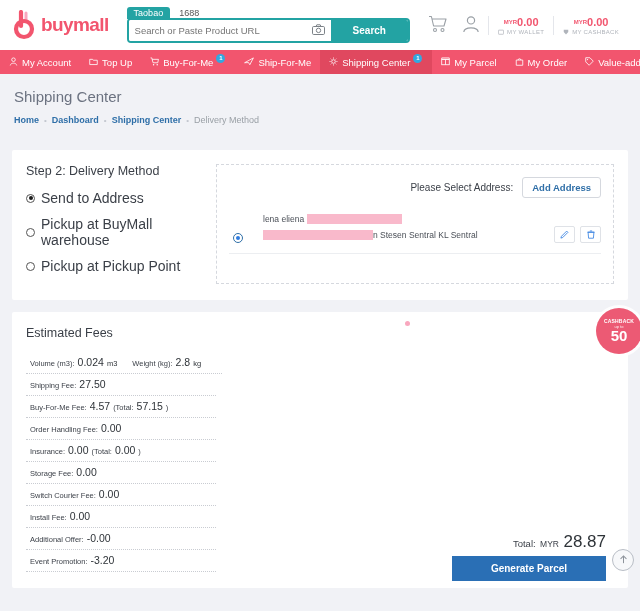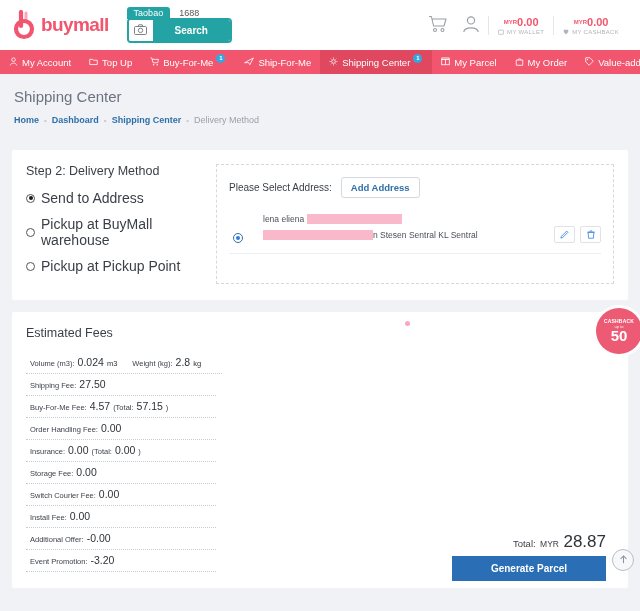--- a/index.html
+++ b/index.html
@@ -120,21 +120,21 @@
     display: inline-block; flex-shrink: 0; position: relative;
   }
   .rad.on::after {
     content: ""; position: absolute; inset: 1.5px;
     background: #1b1b1b; border-radius: 50%;
   }
 
   .addr-panel {
     flex: 1; border: 1px dashed #d5d8de; padding: 12px 12px 8px 12px;
   }
-  .addr-head { display: flex; align-items: center; gap: 9px; }
+  .addr-head { display: flex; align-items: center; gap: 9px; justify-content: flex-end; }
   .addr-head-lbl { font-size: 10px; color: #3a3f47; }
   .add-addr-btn {
     border: 1px solid #d5d8de; background: #fff; border-radius: 3px;
     color: #2f6fa8; font-size: 9.5px; font-weight: bold;
     padding: 4px 9px; cursor: pointer;
     font-family: "Liberation Sans", sans-serif;
   }
   .addr-row {
     display: flex; align-items: flex-end; gap: 10px;
     padding: 14px 0 10px 4px; border-bottom: 1px solid #eceef1;
@@ -221,20 +221,21 @@
     </span>
     <span class="logo-text">buymall</span>
   </div>
 
   <div class="search-wrap">
     <div class="src-tabs">
       <span class="src-tab">Taobao</span>
       <span class="src-tab inactive">1688</span>
     </div>
     <div class="src-box">
+      <input class="src-input" type="text" placeholder="Search or Paste Product URL" style="">
       <button class="cam-btn">
         <span>
           <svg width="13" height="11" viewBox="0 0 13 11">
             <rect x="0.5" y="2.5" width="12" height="8" rx="1.2" fill="none" stroke="#7c8288"></rect>
             <path d="M4 2.5 L4.8 0.8 L8.2 0.8 L9 2.5" fill="none" stroke="#7c8288"></path>
             <circle cx="6.5" cy="6.4" r="2.2" fill="none" stroke="#7c8288"></circle>
           </svg>
         </span>
       </button>
       <button class="src-submit">Search</button>

